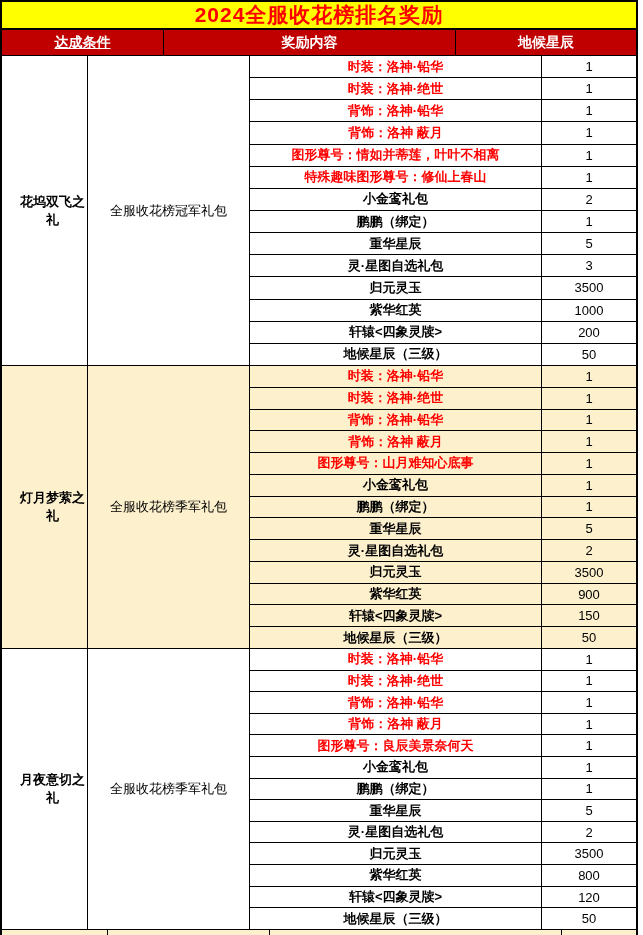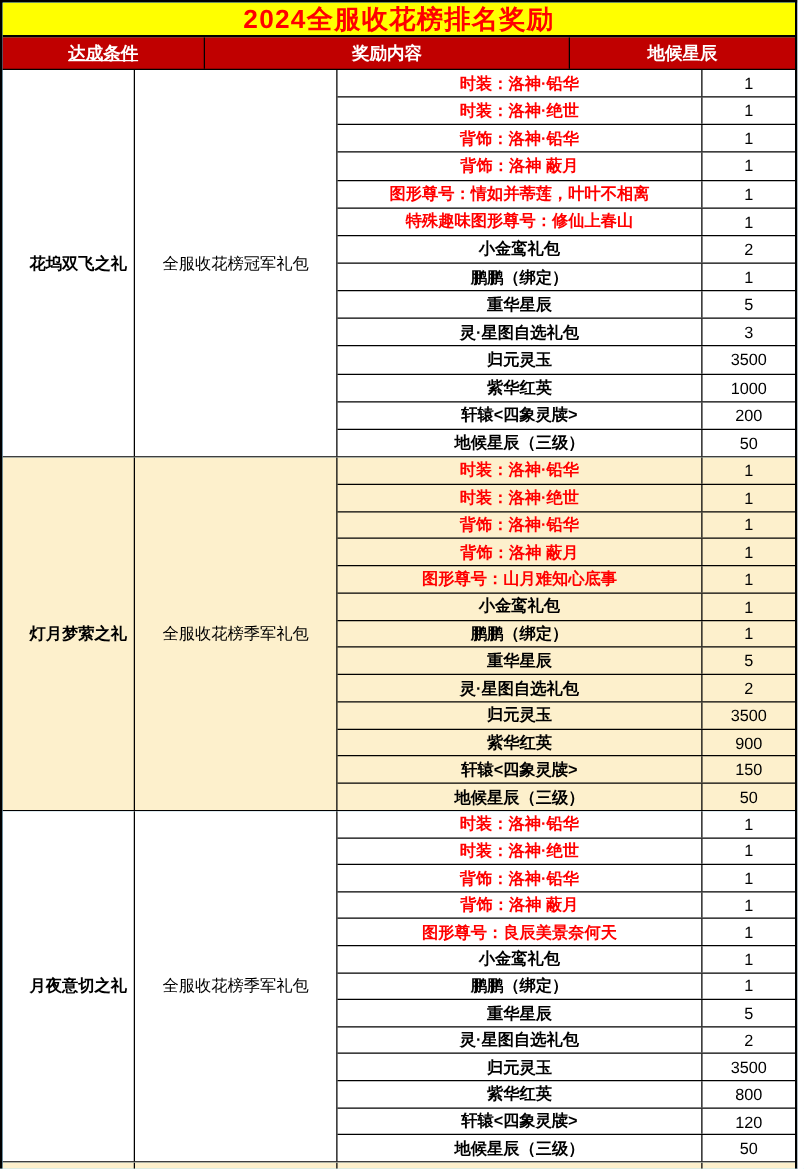--- a/index.html
+++ b/index.html
@@ -3,39 +3,39 @@
 <meta charset="utf-8">
 <style>
   * { margin:0; padding:0; box-sizing:border-box; }
   html,body { width:643px; height:935px; background:#fff; overflow:hidden;
               font-family:"Liberation Sans", sans-serif; }
   .sheet { position:relative; width:643px; height:935px; background:#fff; }
   
   .right-margin { position:absolute; top:0; right:0; width:5px; height:935px; background:#fff; }
   .table { position:absolute; left:0; top:0; width:638px; height:935px;
            border-left:2px solid var(--border); border-top:2px solid var(--border);
-           border-right:2px solid var(--border); overflow:hidden; background:#7dd3fc; }
+           border-right:2px solid var(--border); overflow:hidden; background:#3b82f6; }
   .title-row { height:28px; background:var(--title-bg); color:var(--title-text);
                border-bottom:2px solid var(--border);
                display:flex; align-items:center; justify-content:center;
                font-size:21px; font-weight:bold; letter-spacing:1px; }
   .header-row { height:26px; background:var(--header-bg); color:var(--header-text);
                 display:flex; border-bottom:1px solid var(--border);
                 font-size:14px; font-weight:bold; }
   .header-row .hcell { display:flex; align-items:center; justify-content:center;
                        border-right:1px solid var(--border); }
   .header-row .hcell:last-child { border-right:none; }
   .col1 { width:106px; } .col2 { width:162px;text-decoration:underline; } .col3 { width:292px; } .col4 { flex:1; }
 
   .body { display:flex; flex-direction:column; }
   .section { display:flex; border-bottom:1px solid var(--border); background:#fff; }
   .section.hl { background:var(--hl-bg); }
   .sec-0 { height:310px; } .sec-1 { height:283px; } .sec-2 { height:281px; }
   .cell { display:flex; align-items:center; justify-content:center; text-align:center; }
-  .pkg  { width:106px; border-right:1px solid var(--border);
+  .pkg  { width:86px; border-right:1px solid var(--border);
           font-size:13px; font-weight:bold; color:#000;padding-left:16px; }
   .cond { width:162px; border-right:1px solid var(--border);
           font-size:13px; font-weight:normal; color:#000; }
   .rewards { flex:1; display:flex; flex-direction:column; }
   .reward-row { flex:1; display:flex; }
   .reward-row:not(:last-child) { border-bottom:1px solid var(--border); }
   .item { width:292px; border-right:1px solid var(--border);
           font-size:13px; font-weight:bold; color:#000; }
   .item.special { color:var(--special); }
   .qty  { flex:1; font-size:13px; font-weight:normal; color:#000; }

